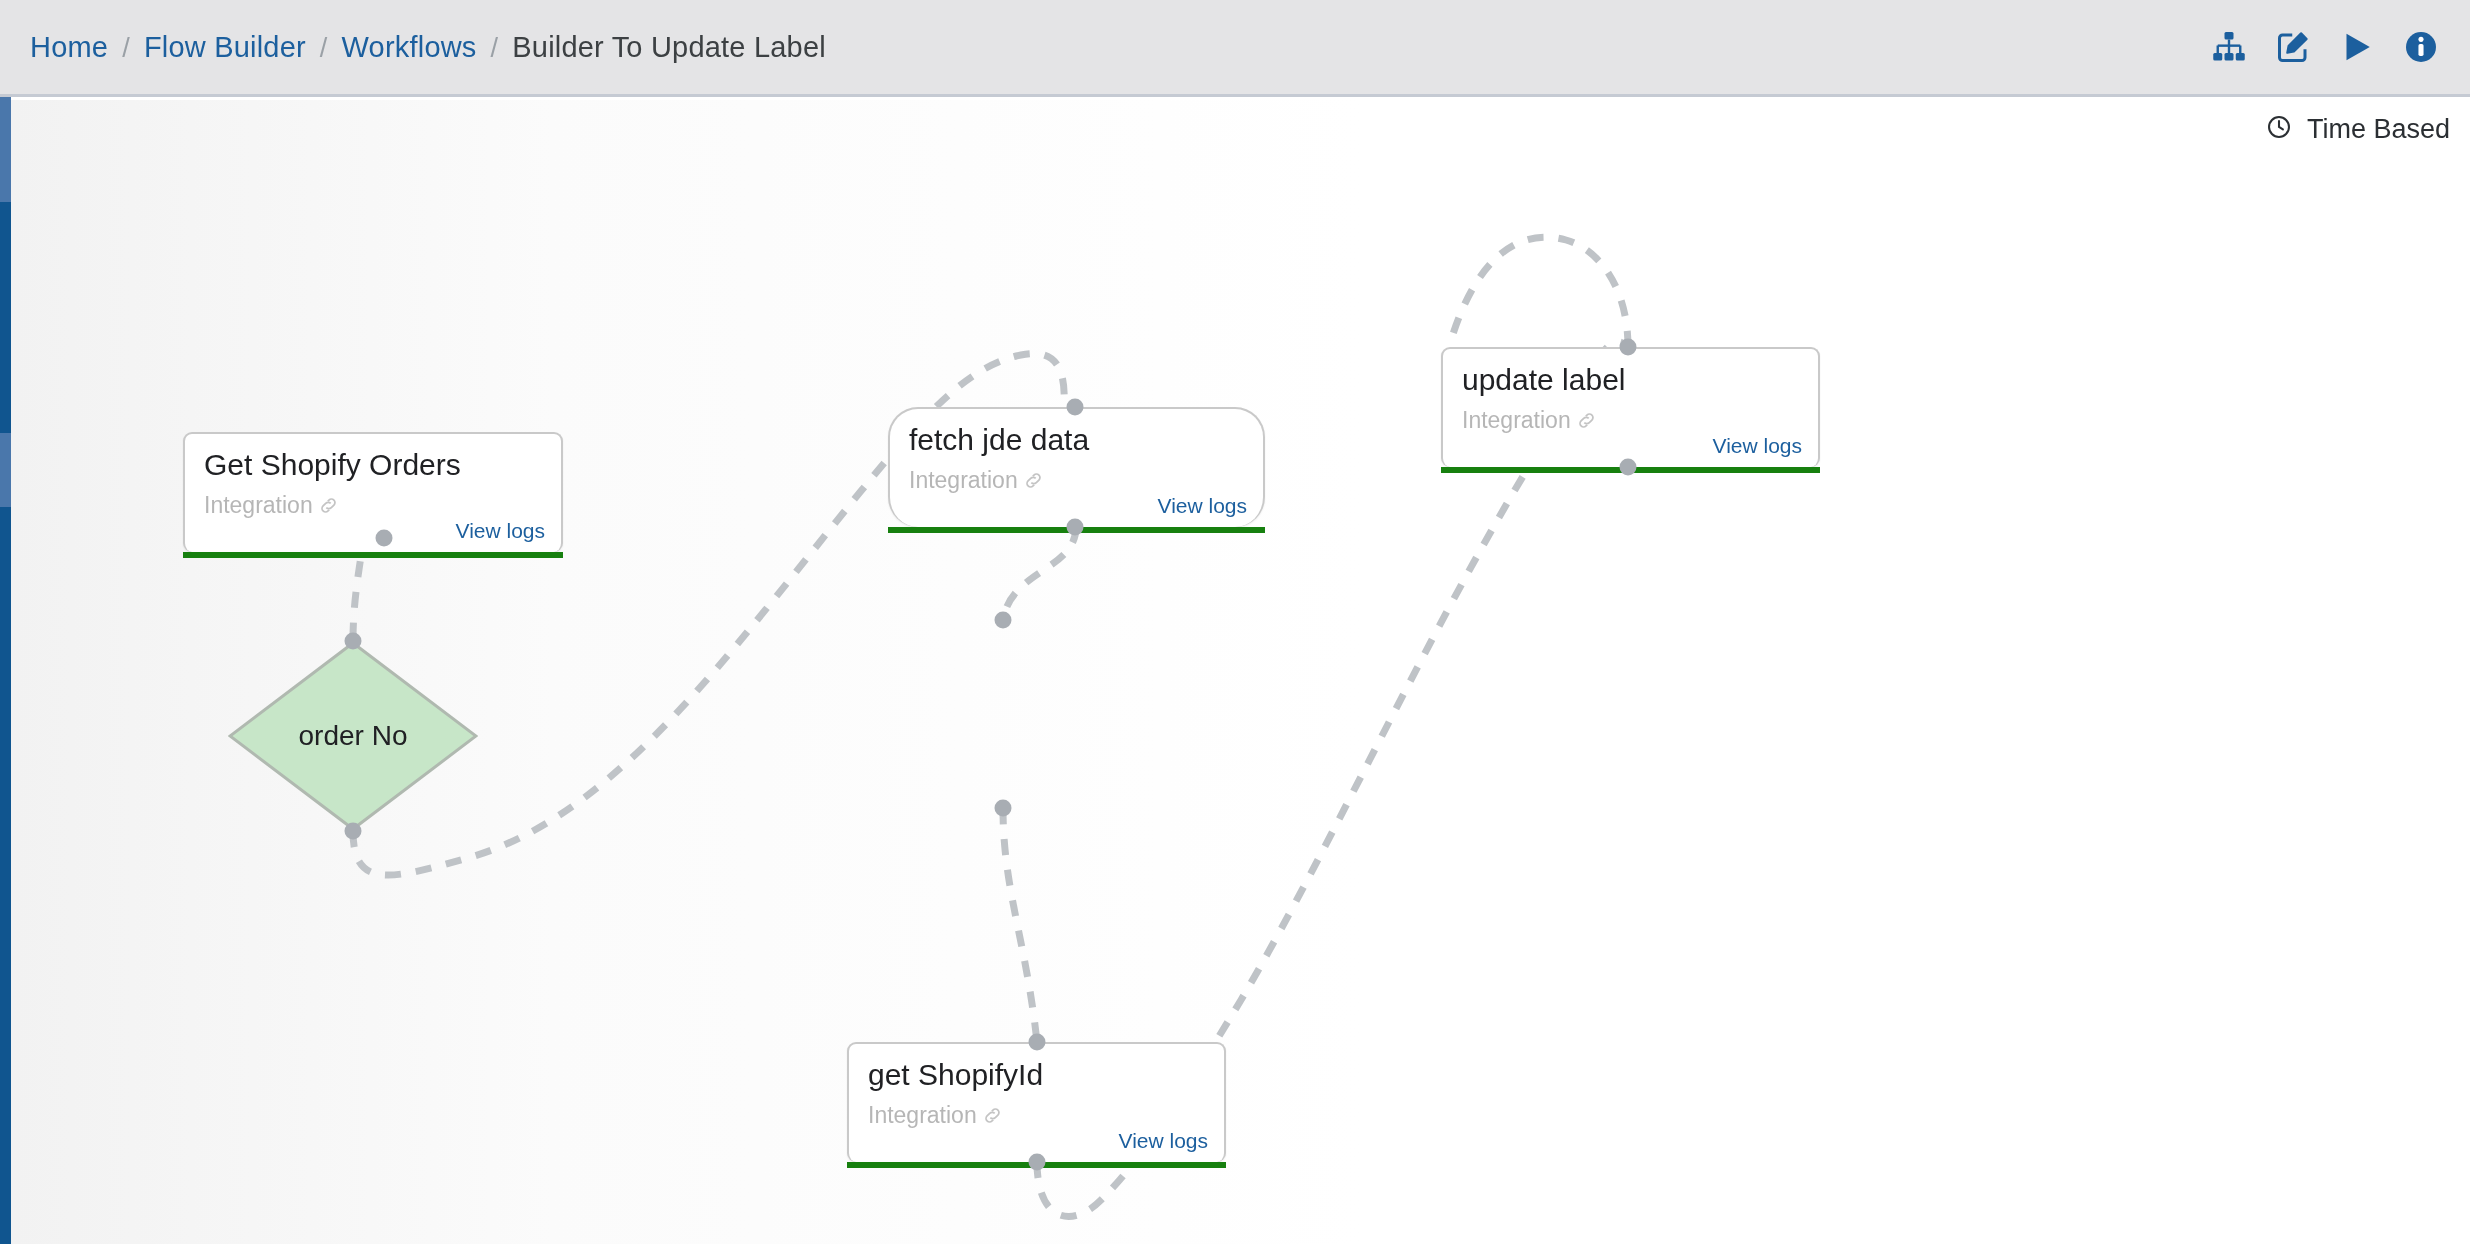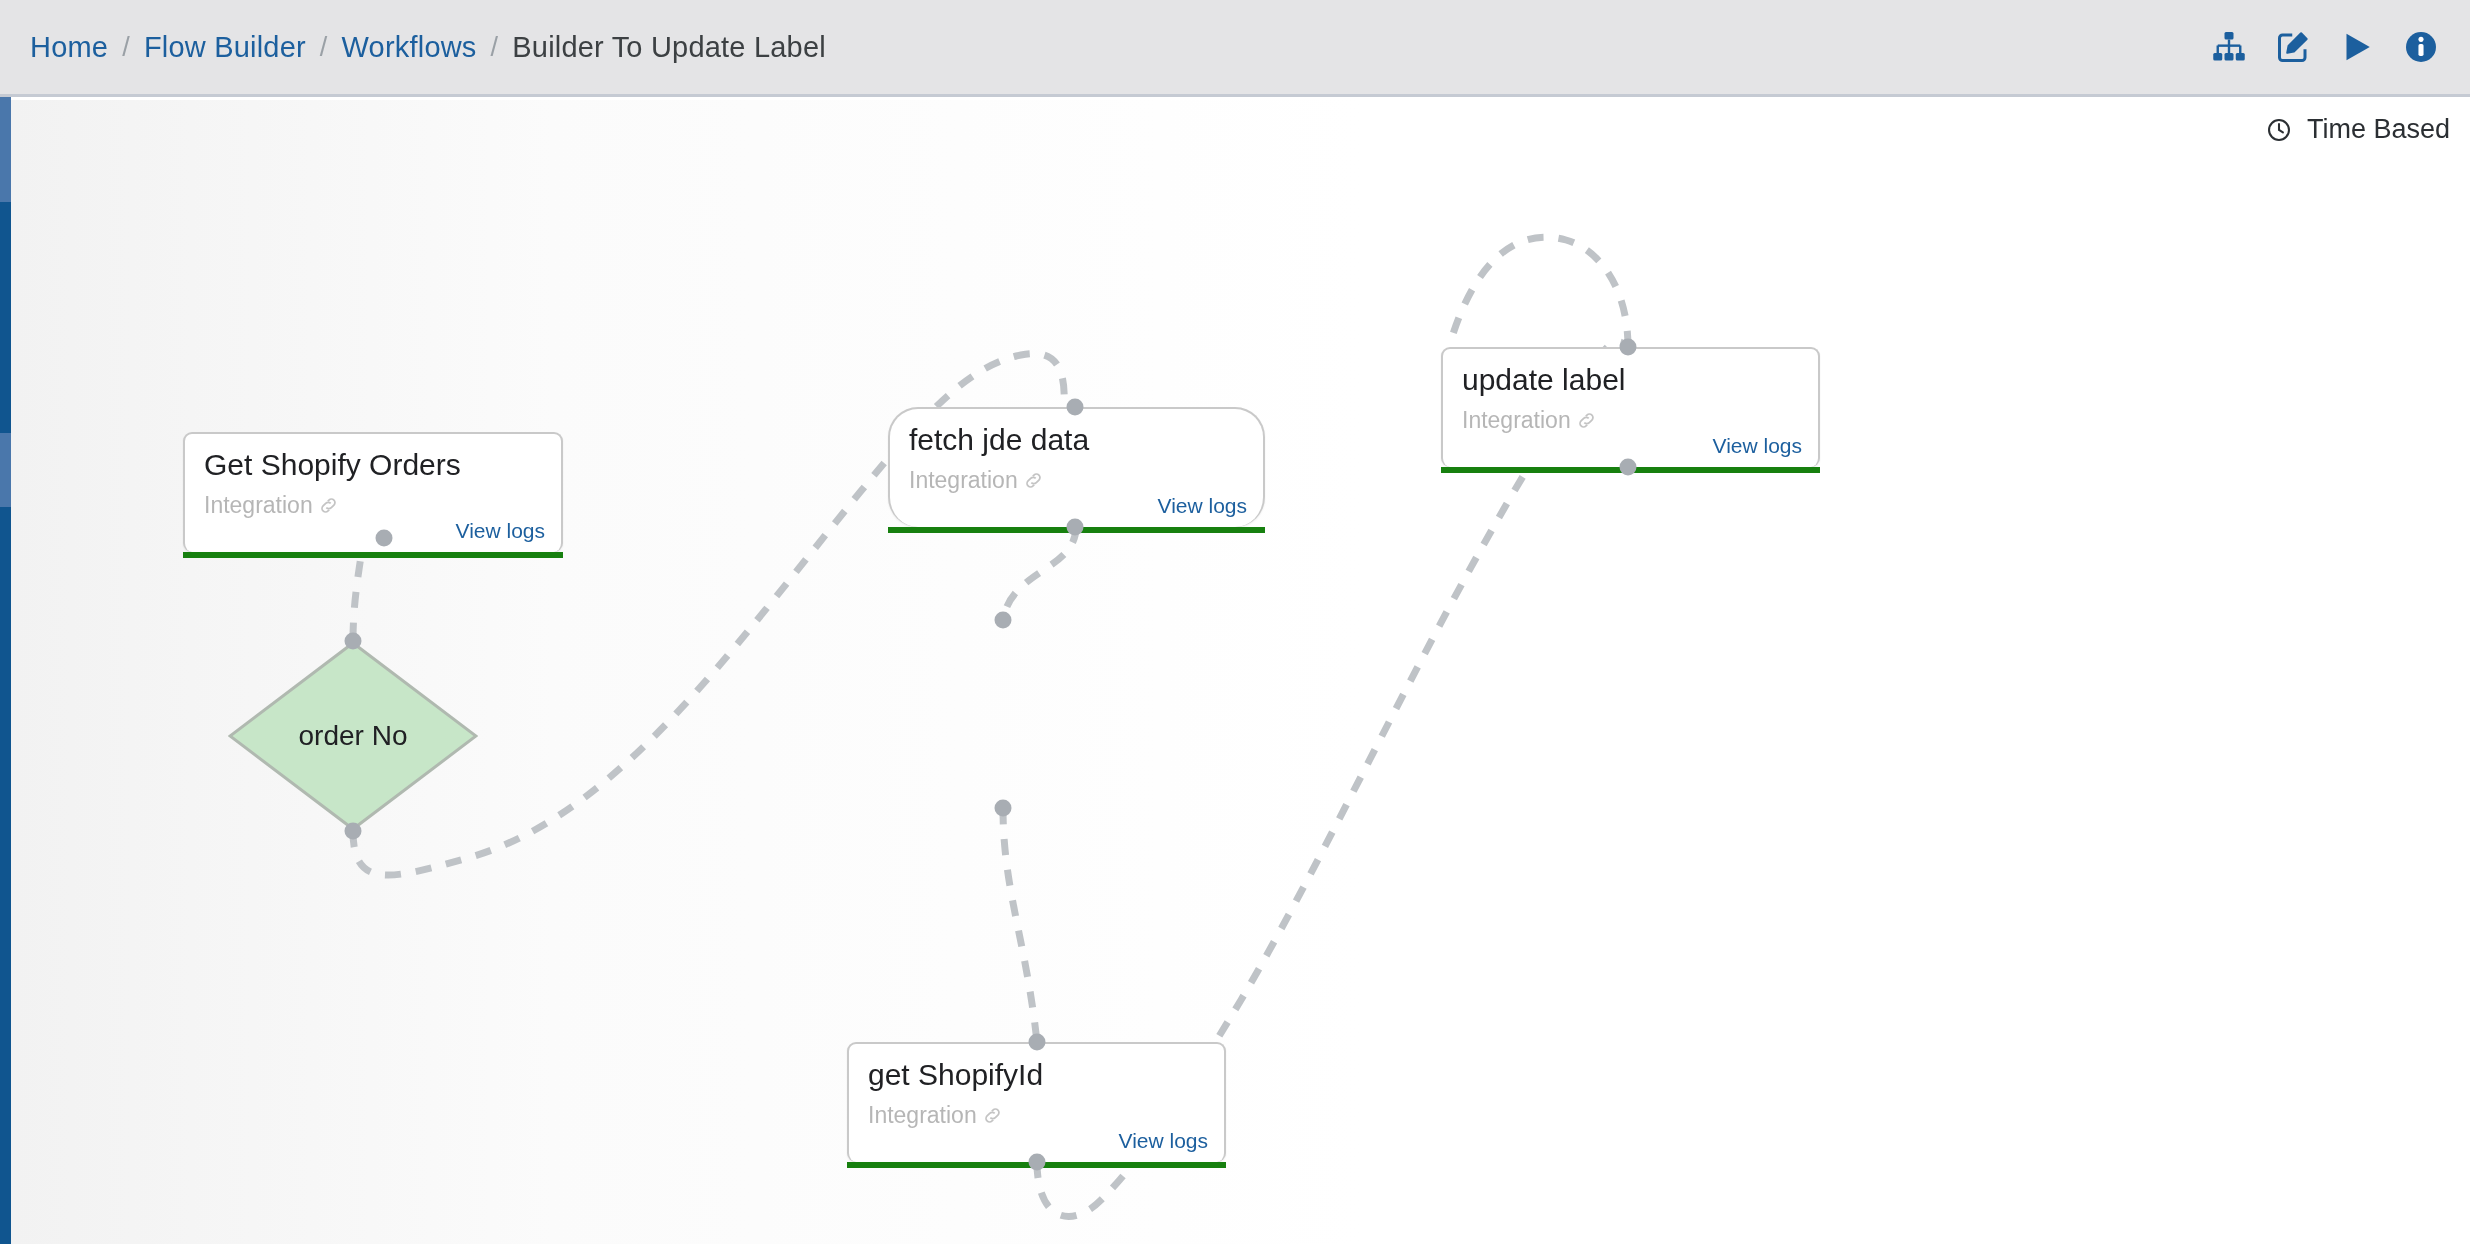--- a/index.html
+++ b/index.html
@@ -20,21 +20,21 @@
     height: 97px;
     background: #e4e4e6;
     border-bottom: 3px solid #c5cad3;
     display: flex;
     align-items: center;
     justify-content: space-between;
   }
 
   #breadcrumb {
     display: flex;
-    align-items: center;
+    align-items: flex-end;
     padding-left: 30px;
     font-size: 29px;
     letter-spacing: .2px;
   }
   #breadcrumb .crumb-link {
     color: #1c5f9e;
     cursor: pointer;
     white-space: nowrap;
   }
   #breadcrumb .crumb-current {
@@ -90,21 +90,20 @@
     height: 1144px;
     background: linear-gradient(to right, #f2f2f2 0%, #fbfbfb 22%, #ffffff 55%, #ffffff 100%);
     overflow: hidden;
   }
 
   #time-based {
     position: absolute;
     top: 14px;
     right: 20px;
     display: flex;
-    align-items: center;
     gap: 15px;
     font-size: 27px;
     color: #2b2f33;
   }
   #time-based svg { display: block; }
 
   #edges {
     position: absolute;
     top: 0; left: 0;
     width: 2459px;

